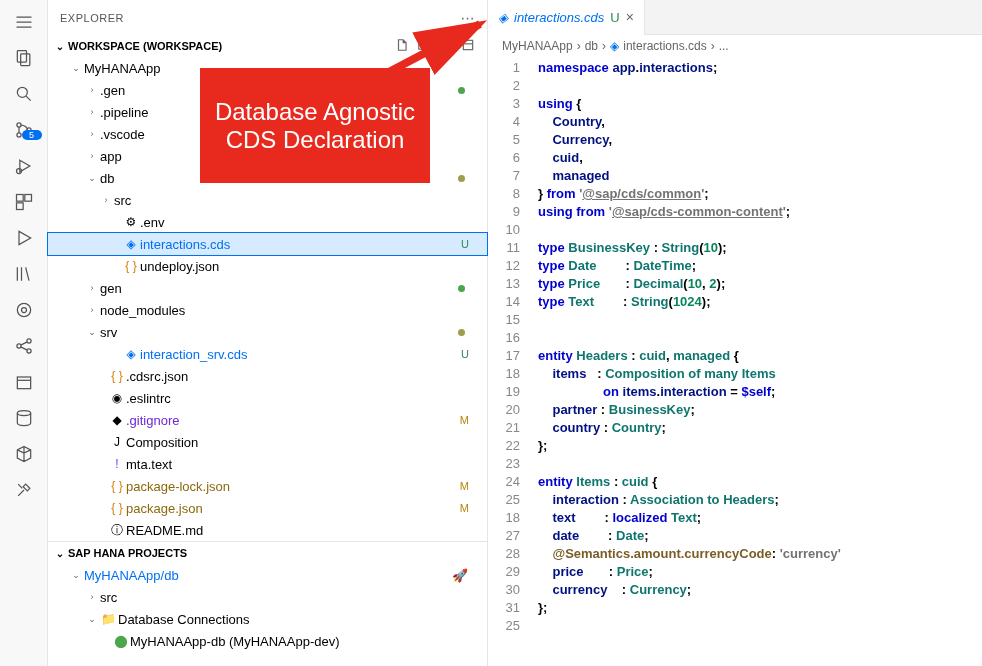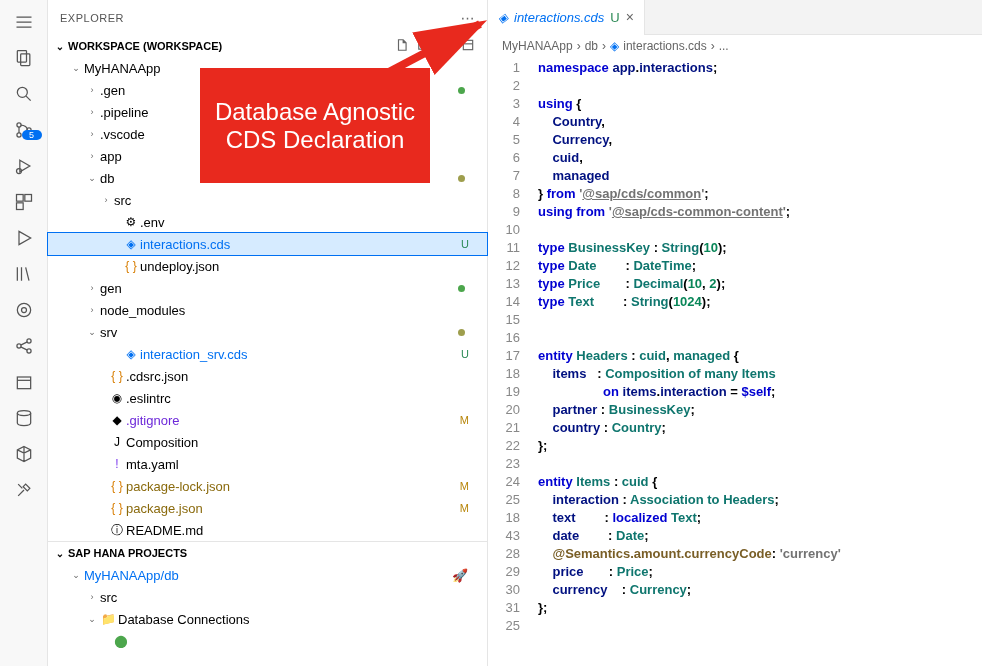--- a/index.html
+++ b/index.html
@@ -250,21 +250,21 @@
           <span class="status stM">M</span>
         </div>
         <div class="tree-row" style="padding-left: 44px;">
           <span class="chev"></span>
           <span class="icon-s ">J</span>
           <span>Composition</span>
         </div>
         <div class="tree-row" style="padding-left: 44px;">
           <span class="chev"></span>
           <span class="icon-s purple">!</span>
-          <span>mta.yaml</span>
+          <span>mta.text</span>
         </div>
         <div class="tree-row" style="padding-left: 44px;">
           <span class="chev"></span>
           <span class="icon-s orange">{ }</span>
           <span style="color:#8a6a0d">package-lock.json</span>
           <span class="status stM">M</span>
         </div>
         <div class="tree-row" style="padding-left: 44px;">
           <span class="chev"></span>
           <span class="icon-s orange">{ }</span>
@@ -293,20 +293,21 @@
         <span class="chev">›</span>
         <span>src</span>
       </div>
       <div class="tree-row" style="padding-left:36px">
         <span class="chev">⌄</span>
         <span class="icon-s">📁</span>
         <span>Database Connections</span>
       </div>
       <div class="tree-row" style="padding-left:64px">
         <span class="icon-s" style="color:#4ca64c">⬤</span>
+        <span>MyHANAApp-db (MyHANAApp-dev)</span>
       </div>
     </div>
   </div>
 </div>
 
 <div class="editor">
   <div class="tabs">
     <div class="tab">
       <span class="icon-s link-blue">◈</span>
       <span class="link-blue">interactions.cds</span>
@@ -345,21 +346,21 @@
         <div>17</div>
         <div>18</div>
         <div>19</div>
         <div>20</div>
         <div>21</div>
         <div>22</div>
         <div>23</div>
         <div>24</div>
         <div>25</div>
         <div>18</div>
-        <div>43</div>
+        <div>27</div>
         <div>28</div>
         <div>29</div>
         <div>30</div>
         <div>31</div>
         <div>25</div>
       </div>
     <div class="code" id="code"><div><span class="kw">namespace</span> <span class="id">app</span>.<span class="id">interactions</span>;</div><div>&nbsp;</div><div><span class="kw">using</span> {</div><div>    <span class="id">Country</span>,</div><div>    <span class="id">Currency</span>,</div><div>    <span class="id">cuid</span>,</div><div>    <span class="id">managed</span></div><div>} <span class="kw">from</span> <span class="str">'<span class="u">@sap/cds/common</span>'</span>;</div><div><span class="kw">using from</span> <span class="str">'<span class="u">@sap/cds-common-content</span>'</span>;</div><div>&nbsp;</div><div><span class="kw">type</span> <span class="ty">BusinessKey</span> : <span class="ty">String</span>(<span class="num">10</span>);</div><div><span class="kw">type</span> <span class="ty">Date</span>        : <span class="ty">DateTime</span>;</div><div><span class="kw">type</span> <span class="ty">Price</span>       : <span class="ty">Decimal</span>(<span class="num">10</span>, <span class="num">2</span>);</div><div><span class="kw">type</span> <span class="ty">Text</span>        : <span class="ty">String</span>(<span class="num">1024</span>);</div><div>&nbsp;</div><div>&nbsp;</div><div><span class="kw">entity</span> <span class="ty">Headers</span> : <span class="ty">cuid</span>, <span class="ty">managed</span> {</div><div>    <span class="id">items</span>   : <span class="ty">Composition of many</span> <span class="ty">Items</span></div><div>                  <span class="kw">on</span> <span class="id">items</span>.<span class="id">interaction</span> = <span class="kw">$self</span>;</div><div>    <span class="id">partner</span> : <span class="ty">BusinessKey</span>;</div><div>    <span class="id">country</span> : <span class="ty">Country</span>;</div><div>};</div><div>&nbsp;</div><div><span class="kw">entity</span> <span class="ty">Items</span> : <span class="ty">cuid</span> {</div><div>    <span class="id">interaction</span> : <span class="ty">Association to</span> <span class="ty">Headers</span>;</div><div>    <span class="id">text</span>        : <span class="kw">localized</span> <span class="ty">Text</span>;</div><div>    <span class="id">date</span>        : <span class="ty">Date</span>;</div><div>    <span class="fn">@Semantics.amount.currencyCode</span>: <span class="str">'currency'</span></div><div>    <span class="id">price</span>       : <span class="ty">Price</span>;</div><div>    <span class="id">currency</span>    : <span class="ty">Currency</span>;</div><div>};</div><div>&nbsp;</div></div>
   </div>
 </div>
 

